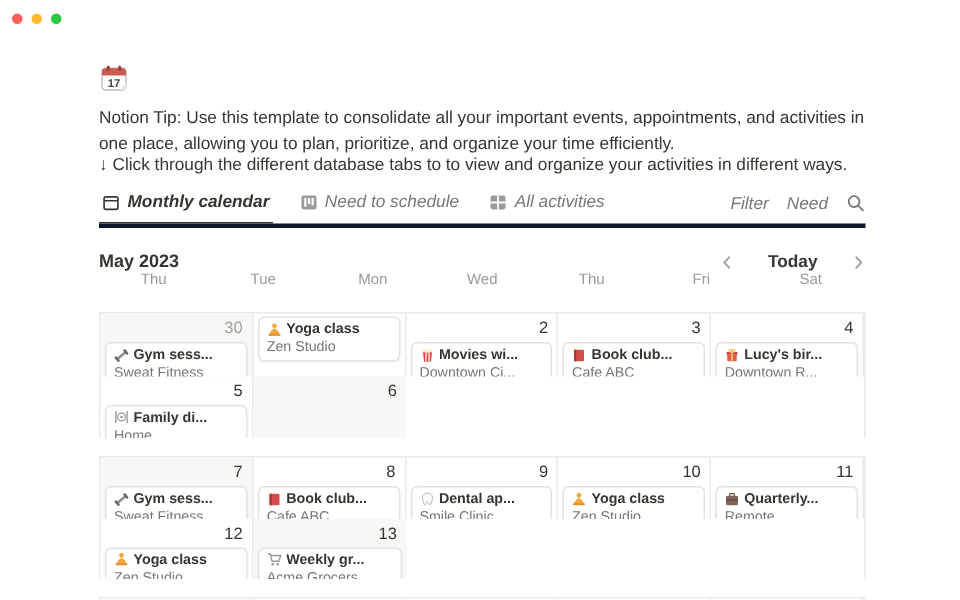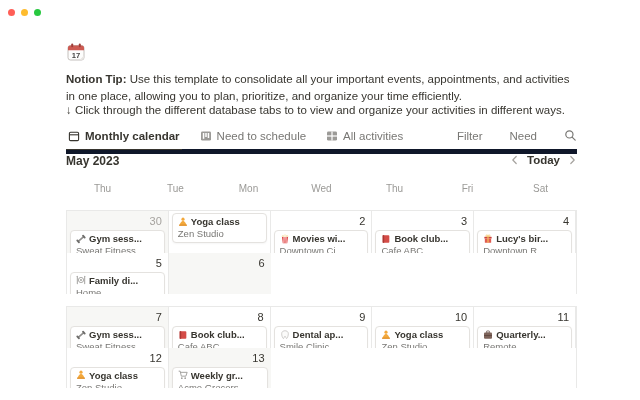--- a/index.html
+++ b/index.html
@@ -9,38 +9,38 @@
 
   
   .traffic { position:absolute; top:9px; left:8px; display:flex; gap:6px; }
   .dot { width:7px; height:7px; border-radius:50%; }
 
   
   .content { position:absolute; left:66px; top:0; width:511px; }
   .title-row { margin-top:42px; display:flex; align-items:center; gap:8px; }
   .page-title { font-size:21px; font-weight:700; letter-spacing:.1px; }
   .tip { margin-top:9px; font-size:11.5px; line-height:1.45; }
-  .tip b { font-weight:700; }
+  .tip b { font-weight:400; }
   .hint { font-size:11.5px; }
 
   
-  .tabbar { margin-top:13px; display:flex; align-items:flex-end;
-    border-bottom:5px solid #0f172a; }
+  .tabbar { margin-top:13px; display:flex; align-items:flex-start;
+    border-bottom:3px solid #0f172a;font-style:italic; }
   .tab { display:flex; align-items:center; gap:5px; font-size:11.5px;
     color:#787774; padding:0 2px 7px 2px; margin-right:16px; cursor:pointer; }
   .tab.active { color:#37352f; font-weight:700; border-bottom:1.5px solid #37352f;
     margin-bottom:-1px; }
-  .tab-tools { margin-left:auto; display:flex; align-items:center; gap:27px;
+  .tab-tools { margin-left:auto; display:flex; align-items:center; gap:12px;
     padding-bottom:7px; }
   .tool { font-size:11.5px; color:#787774; cursor:pointer; }
 
   
-  .month-row { height:29px; display:flex; align-items:flex-start; }
+  .month-row { height:29px; display:flex; align-items:flex-end; }
   .month-label { font-size:12px; font-weight:700; }
-  .month-nav { margin-left:auto; display:flex; align-items:center; gap:7px; }
+  .month-nav { margin-left:auto; display:flex; align-items:center; gap:22px; }
   .today { font-size:11.5px; font-weight:700; color:#37352f; cursor:pointer; }
   .chev { display:flex; cursor:pointer; }
 
   
   .dow-row { display:grid; grid-template-columns:repeat(7,1fr); height:15px; }
   .dow { text-align:center; font-size:10px; color:#9b9a97; }
   .grid-row { display:grid; grid-template-columns:repeat(5,1fr);
     border-top:1px solid #e9e9e8; border-left:1px solid #e9e9e8;
     border-right:1px solid #e9e9e8;margin-top:12px; }
   .grid-row.r1 { height:84px; }

